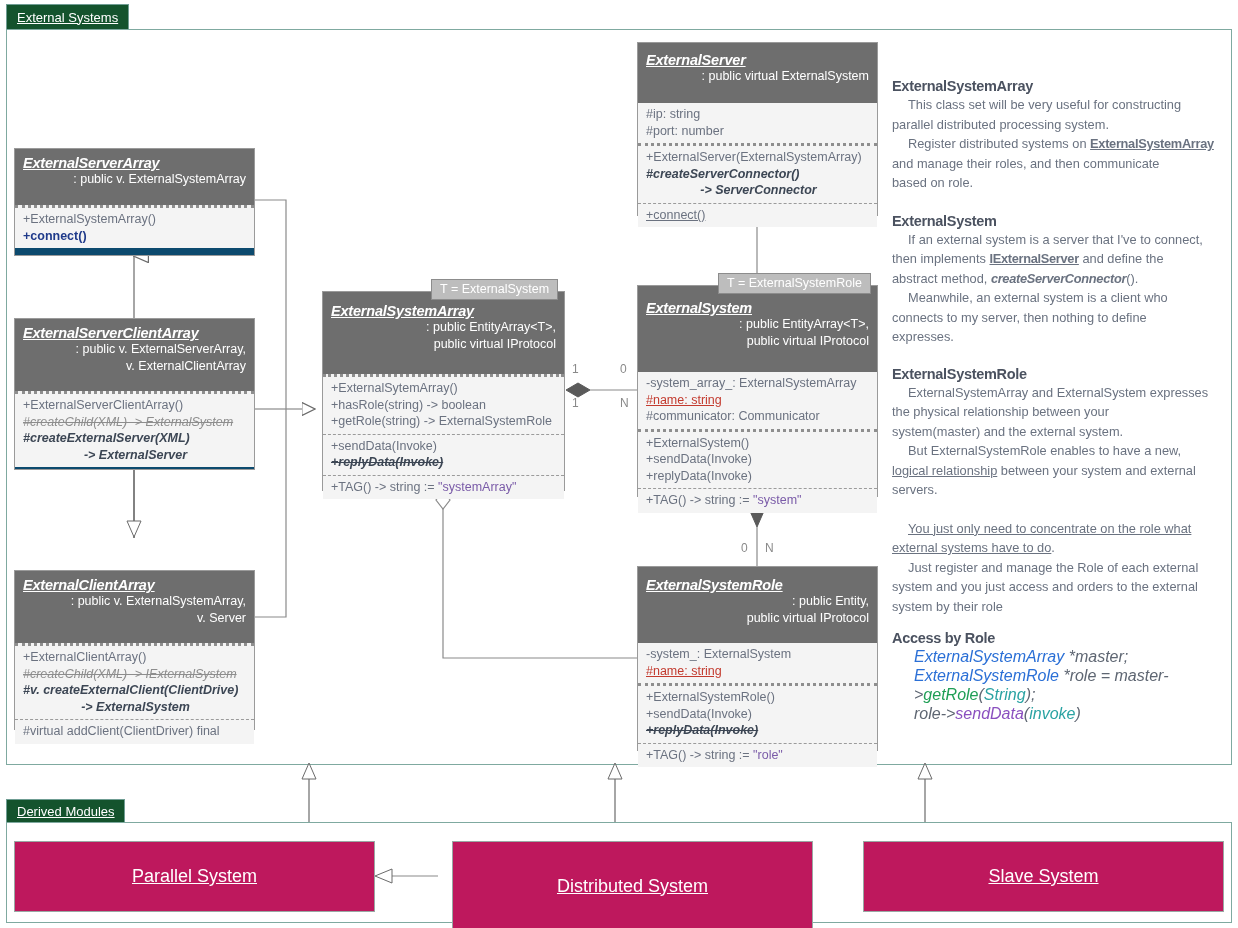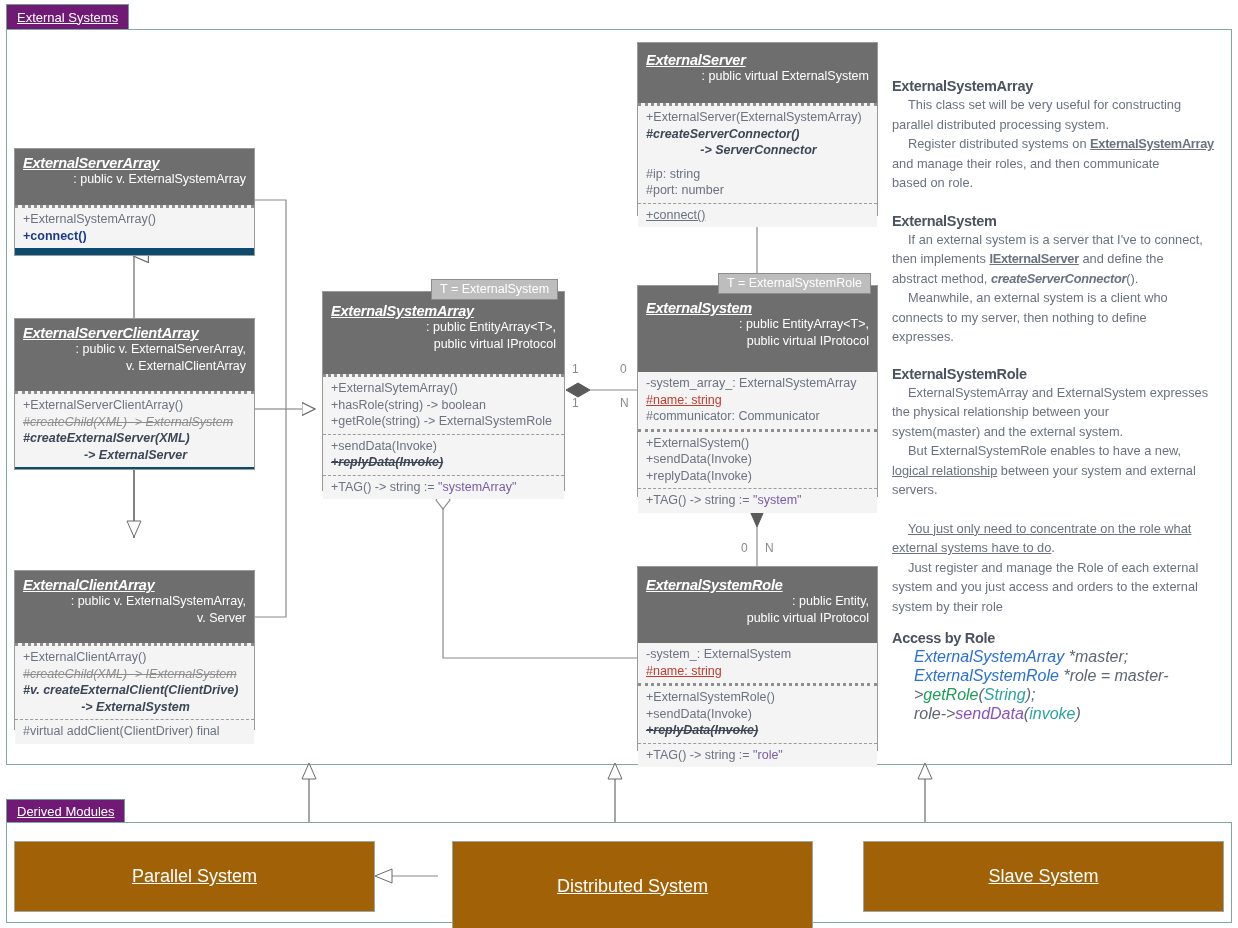--- a/index.html
+++ b/index.html
@@ -1,21 +1,21 @@
 <!DOCTYPE html>
 <html><head>
 <meta charset="utf-8">
 <style>
   html,body{margin:0;padding:0;background:#ffffff;}
   body{font-family:"Liberation Sans","DejaVu Sans",sans-serif;}
   #stage{position:relative;width:1238px;height:928px;overflow:hidden;background:#fff;}
 
   
   .pkg{position:absolute;box-sizing:border-box;border:1px solid #7fa9a0;background:#ffffff;}
-  .pkg-tab{position:absolute;box-sizing:border-box;background:#701a75;border:1px solid #6f9d93;
+  .pkg-tab{position:absolute;box-sizing:border-box;background:#14532d;border:1px solid #6f9d93;
            color:#ffffff;font-size:13px;display:flex;align-items:center;padding:0 10px;}
   .pkg-tab span{text-decoration:underline;white-space:nowrap;}
 
   
   .cls{position:absolute;box-sizing:border-box;border:1px solid #9a9a9a;background:#0c4a6e;}
   .cls-head{background:#6e6e6e;color:#ffffff;box-sizing:border-box;padding:6px 8px 7px 8px;}
   .cls-name{font-style:italic;font-weight:bold;text-decoration:underline;font-size:14.5px;
             letter-spacing:-0.2px;white-space:nowrap;}
   .cls-super{font-size:12.5px;text-align:right;line-height:17px;color:#ffffff;white-space:nowrap;}
   .cmp{box-sizing:border-box;padding:3px 6px 4px 8px;background:#f4f4f4;}
@@ -28,21 +28,21 @@
   .row.ctr{text-align:center;}
   .row .lit{color:#7a5ba8;}
   .row.red{color:#c33a2e;text-decoration:underline;font-weight:normal;}
   .row.accent{color:#1f3a8a;font-weight:bold;}
 
   
   .tparam{position:absolute;box-sizing:border-box;background:#bdbdbd;border:1px solid #8c8c8c;
           color:#ffffff;font-size:12.5px;padding:2px 8px 3px 8px;white-space:nowrap;z-index:6;}
 
   
-  .mod{position:absolute;box-sizing:border-box;background:#a16207;border:1px solid #9aa8a4;
+  .mod{position:absolute;box-sizing:border-box;background:#be185d;border:1px solid #9aa8a4;
        display:flex;align-items:center;justify-content:center;color:#ffffff;font-size:18px;}
   .mod span{text-decoration:underline;}
 
   
   svg.wires{position:absolute;left:0;top:0;width:1238px;height:928px;pointer-events:none;z-index:4;}
 
   
   .notes{position:absolute;color:#5e6672;}
   .note-h{font-size:14.5px;font-weight:bold;color:#4b5260;margin-bottom:1px;letter-spacing:-0.3px;}
   .note-p{font-size:12.8px;line-height:19.5px;color:#6a7280;}
@@ -211,28 +211,28 @@
     <div class="cmp">
       <div class="row"><span>+TAG() -&gt; string := </span><span class="lit">"systemArray"</span></div>
     </div>
   </div>
 
   <div class="cls" style="left:637px;top:42px;width:241px;height:174px;z-index:5;">
     <div class="cls-head" style="height:60px;padding-top:9px;">
       <div class="cls-name">ExternalServer</div>
       <div class="cls-super">: public virtual ExternalSystem</div>
     </div>
+    <div class="cmp" style="border-top:none;">
+      <div class="row">#ip: string</div>
+      <div class="row">#port: number</div>
+    </div>
     <div class="cmp dotted-top">
       <div class="row">+ExternalServer(ExternalSystemArray)</div>
       <div class="row b">#createServerConnector()</div>
       <div class="row b ctr">-&gt; ServerConnector</div>
-    </div>
-    <div class="cmp" style="border-top:none;">
-      <div class="row">#ip: string</div>
-      <div class="row">#port: number</div>
     </div>
     <div class="cmp">
       <div class="row uline">+connect()</div>
     </div>
   </div>
 
   <div class="tparam" style="left:718px;top:273px;">
     <span>T = ExternalSystemRole</span>
   </div>
   <div class="cls" style="left:637px;top:285px;width:241px;height:212px;z-index:5;">

